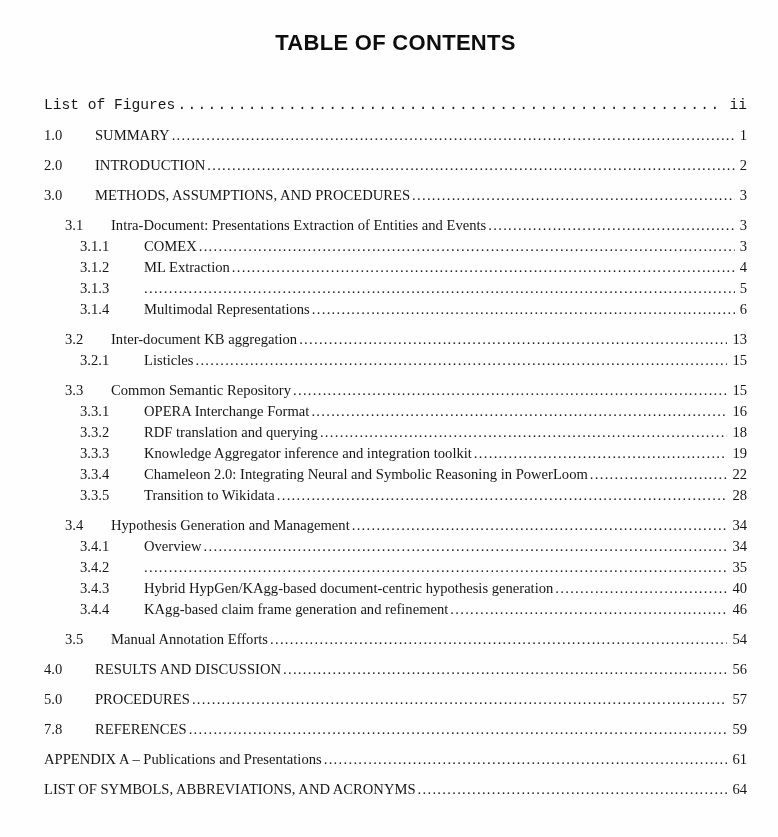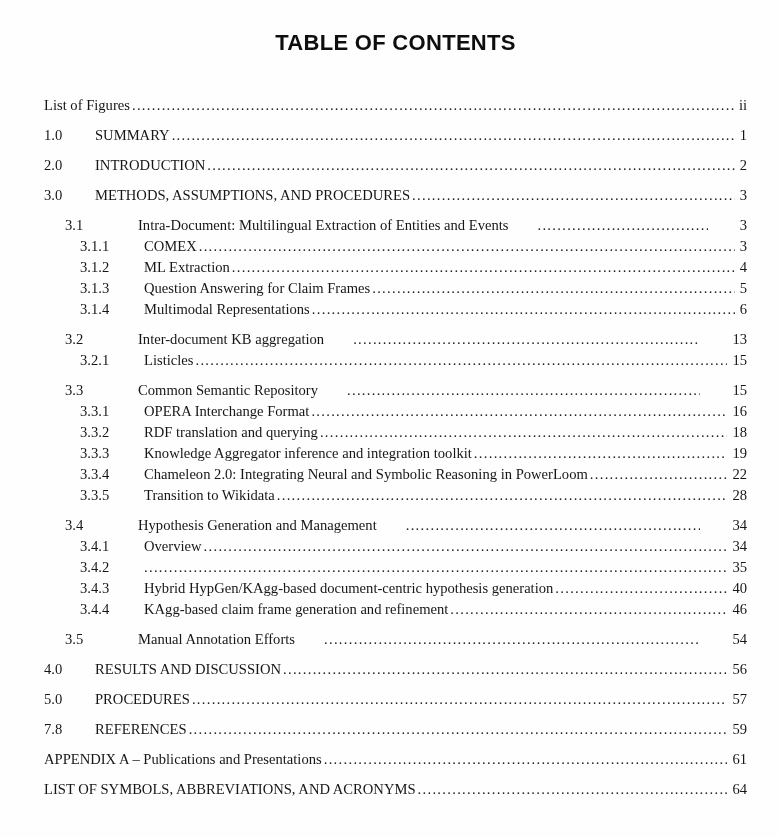--- a/index.html
+++ b/index.html
@@ -30,25 +30,25 @@
     font-family: "Liberation Serif", serif;
     font-size: 14.6px;
   }
   .row {
     display: flex;
     align-items: baseline;
     line-height: 21px;
     margin-top: 9px;
   }
   .row.level-3 { margin-top: 0; }
-  .entries .row:first-child { margin-top: 0; }
+  .entries .row:first-child { margin-top: 0; font-family: Liberation Mono, monospace; }
 
   .num { flex: none; white-space: nowrap; }
   .level-1 .num { width: 51px; }
-  .level-2 { padding-left: 21px; gap: 27px; }
+  .level-2 { padding-left: 21px; }
   .level-2 .num { width: 46px; }
   .level-3 { padding-left: 36px; }
   .level-3 .num { width: 64px; }
 
   .label {
     flex: none;
     white-space: nowrap;
     padding-right: 2px;
     max-width: 600px;
     overflow: hidden;
@@ -92,39 +92,38 @@
     <span class="pagenum">2</span>
   </div>
       <div class="row level-1">
     <span class="num">3.0</span>
     <span class="label">METHODS, ASSUMPTIONS, AND PROCEDURES</span>
     <span class="leader">............................................................................................................................................................................................................................................................................................................</span>
     <span class="pagenum">3</span>
   </div>
       <div class="row level-2">
     <span class="num">3.1</span>
-    <span class="label">Intra-Document: Multilingual Extraction of Entities and Events</span>
+    <span class="label">Intra-Document: Presentations Extraction of Entities and Events</span>
     <span class="leader">............................................................................................................................................................................................................................................................................................................</span>
     <span class="pagenum">3</span>
   </div>
       <div class="row level-3">
     <span class="num">3.1.1</span>
     <span class="label">COMEX</span>
     <span class="leader">............................................................................................................................................................................................................................................................................................................</span>
     <span class="pagenum">3</span>
   </div>
       <div class="row level-3">
     <span class="num">3.1.2</span>
     <span class="label">ML Extraction</span>
     <span class="leader">............................................................................................................................................................................................................................................................................................................</span>
     <span class="pagenum">4</span>
   </div>
       <div class="row level-3">
     <span class="num">3.1.3</span>
-    <span class="label">Question Answering for Claim Frames</span>
     <span class="leader">............................................................................................................................................................................................................................................................................................................</span>
     <span class="pagenum">5</span>
   </div>
       <div class="row level-3">
     <span class="num">3.1.4</span>
     <span class="label">Multimodal Representations</span>
     <span class="leader">............................................................................................................................................................................................................................................................................................................</span>
     <span class="pagenum">6</span>
   </div>
       <div class="row level-2">

